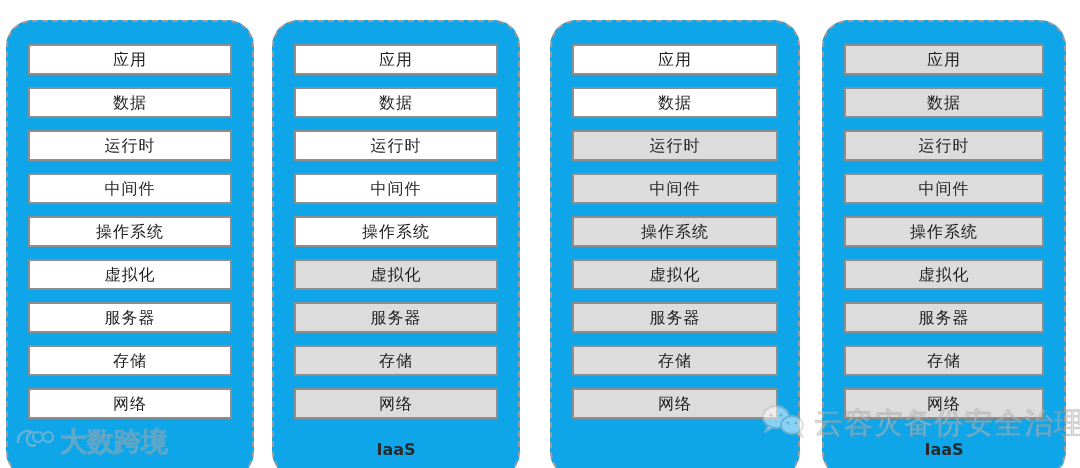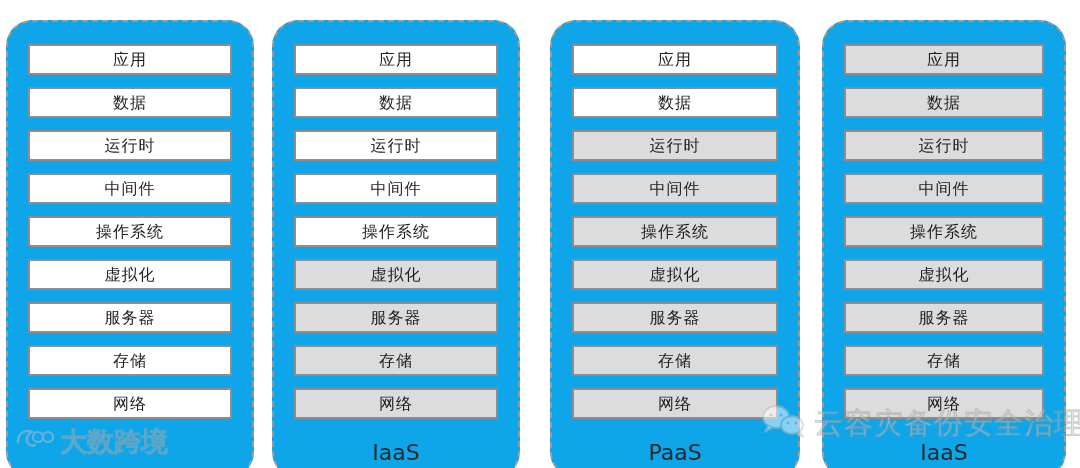--- a/index.html
+++ b/index.html
@@ -60,24 +60,25 @@
   .layer-box.shaded {
     background: #dcdcdc;
   }
 
   .col-label {
     position: absolute;
     left: 0;
     right: 0;
     top: 418px;
     text-align: center;
-    font-size: 22px;
+    font-size: 16px;
     color: #2a2a2a;
     font-family: "DejaVu Sans", "Liberation Sans", sans-serif;
     white-space: nowrap;
+    font-weight: bold;
   }
   .col-label.cn {
     font-weight: bold;
     font-size: 16px;
     letter-spacing: 1px;
   }
 
   
   .watermark {
     position: absolute;
@@ -156,21 +157,20 @@
       <div class="layer-box">应用</div>
       <div class="layer-box">数据</div>
       <div class="layer-box shaded">运行时</div>
       <div class="layer-box shaded">中间件</div>
       <div class="layer-box shaded">操作系统</div>
       <div class="layer-box shaded">虚拟化</div>
       <div class="layer-box shaded">服务器</div>
       <div class="layer-box shaded">存储</div>
       <div class="layer-box shaded">网络</div>
     </div>
-    <div class="col-label">PaaS</div>
   </div>
 
   <div class="column col-3">
     <div class="stack">
       <div class="layer-box shaded">应用</div>
       <div class="layer-box shaded">数据</div>
       <div class="layer-box shaded">运行时</div>
       <div class="layer-box shaded">中间件</div>
       <div class="layer-box shaded">操作系统</div>
       <div class="layer-box shaded">虚拟化</div>

